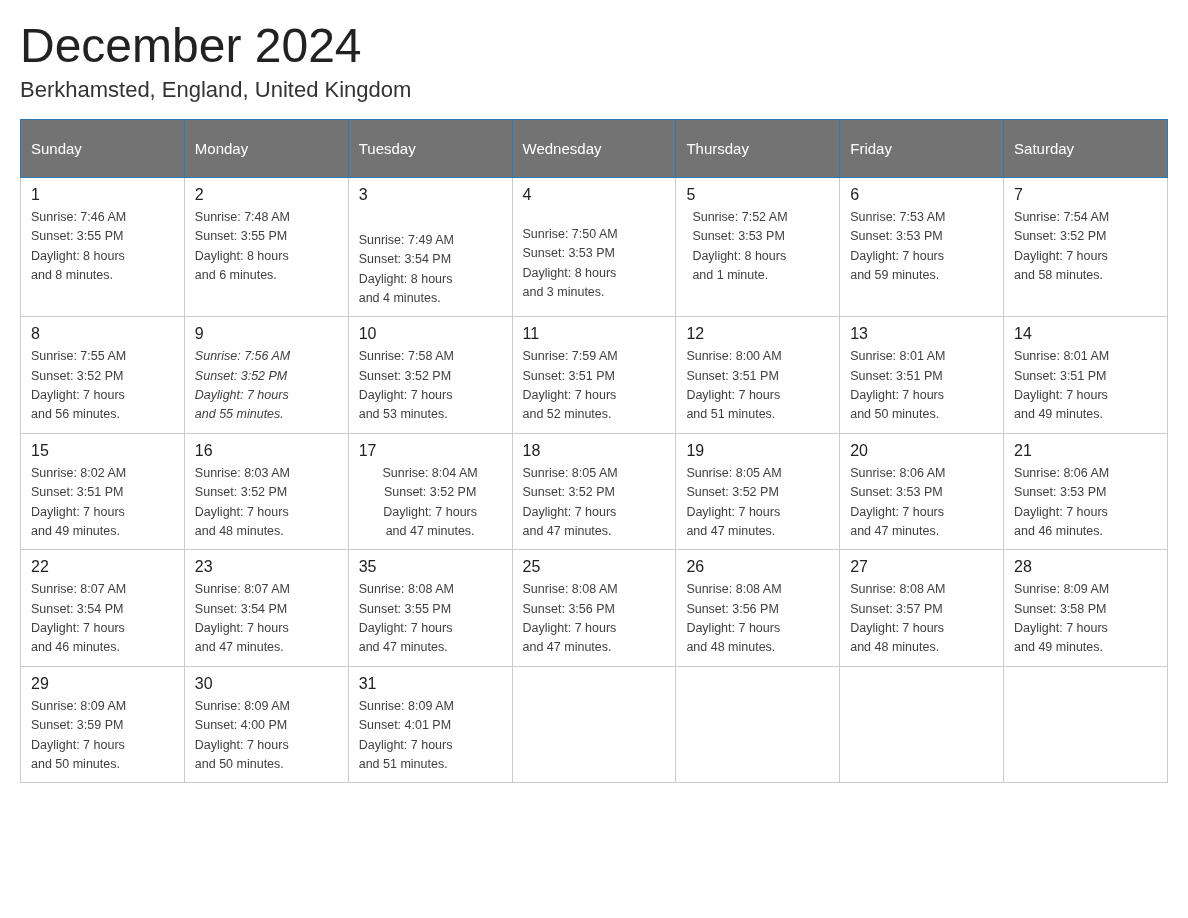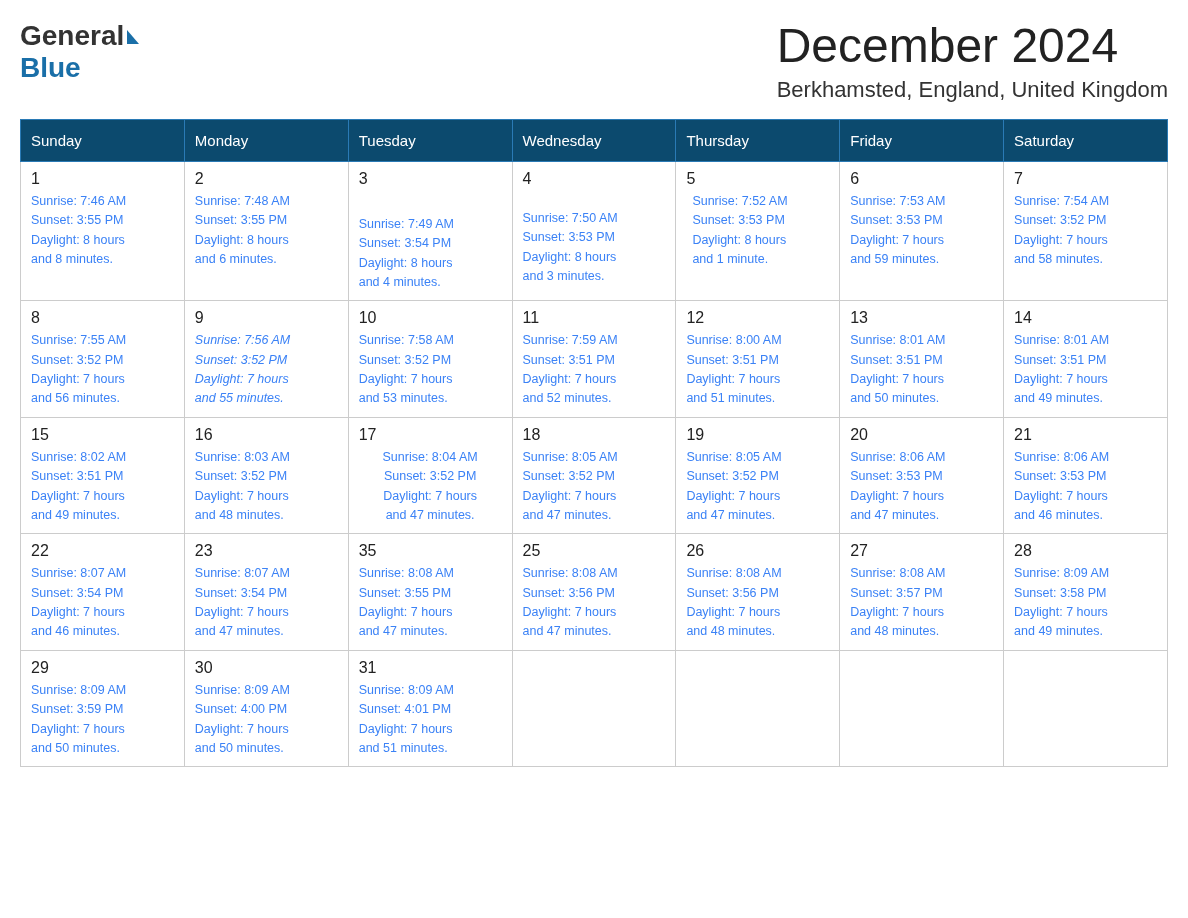--- a/index.html
+++ b/index.html
@@ -32,25 +32,25 @@
     .location-title {
       font-size: 22px;
       color: #333;
       margin-top: 4px;
     }
     table {
       width: 100%;
       border-collapse: collapse;
     }
     thead tr th {
-      background-color: #0c4a6e;
+      background-color: #737373;
       color: #fff;
       font-size: 15px;
       font-weight: normal;
-      padding: 12px 10px;
+      padding: 20px 10px;
       text-align: left;
       border: 1px solid #2a7ab5;
     }
     tbody tr td {
       vertical-align: top;
       padding: 8px 10px;
       border: 1px solid #ccc;
       font-size: 13px;
       color: #333;
       background: #fff;
@@ -59,21 +59,21 @@
     tbody tr td .day-num {
       font-size: 16px;
       font-weight: normal;
       color: #222;
       display: block;
       margin-bottom: 4px;
     }
     tbody tr td .day-info {
       font-size: 12.5px;
       line-height: 1.55;
-      color: #3b82f6;
+      color: #404040;
     }
     tbody tr:not(:last-child) td {
       border-bottom: 1px solid #ccc;
     }
     .logo-row {
       display: flex;
       align-items: center;
     }
     .logo-general {
       font-size: 28px;
@@ -93,29 +93,20 @@
     .logo-blue {
       font-size: 28px;
       font-weight: bold;
       color: #1a6fa8;
     }
   </style>
 </head>
 <body>
 
 <div class="header">
-  <div class="logo">
-    <div class="logo-row">
-      <span class="logo-general">General</span>
-      <span class="logo-arrow"></span>
-    </div>
-    <div>
-      <span class="logo-blue">Blue</span>
-    </div>
-  </div>
   <div class="title-block">
     <div class="month-title">December 2024</div>
     <div class="location-title">Berkhamsted, England, United Kingdom</div>
   </div>
 </div>
 
 <table>
   <thead>
     <tr>
     <th>Sunday</th>

